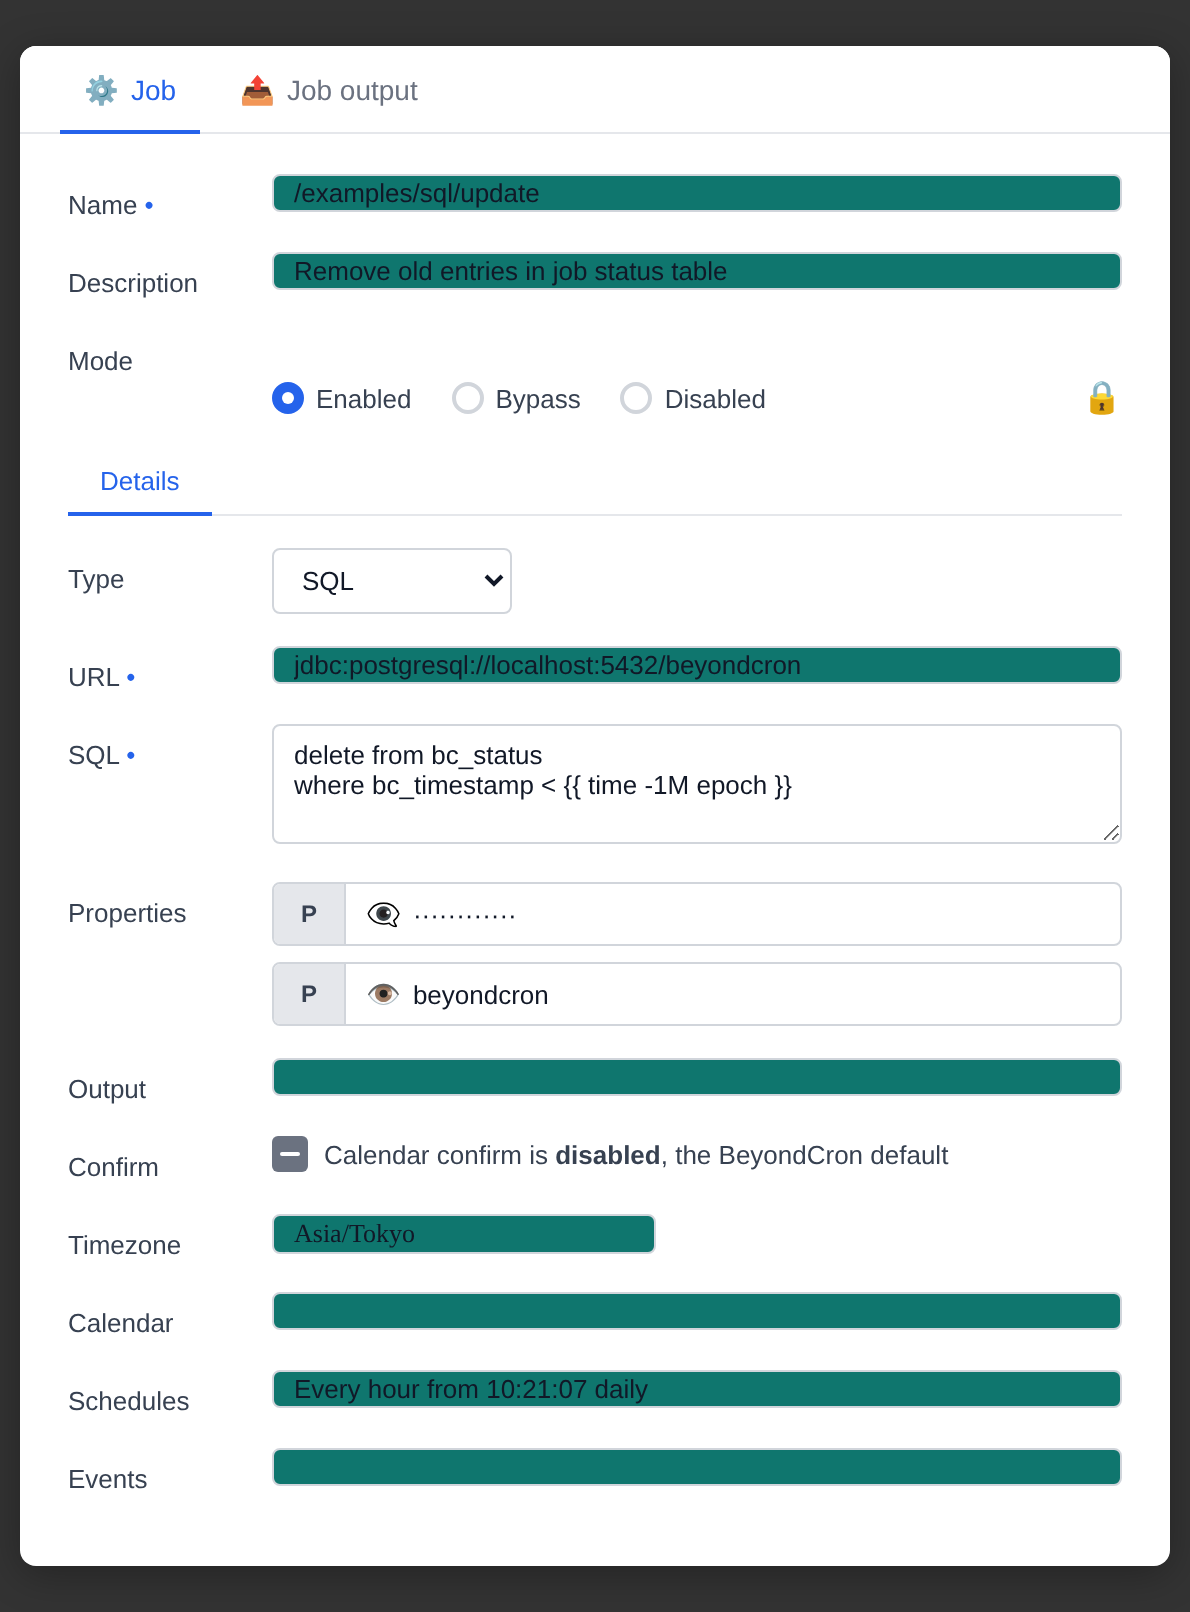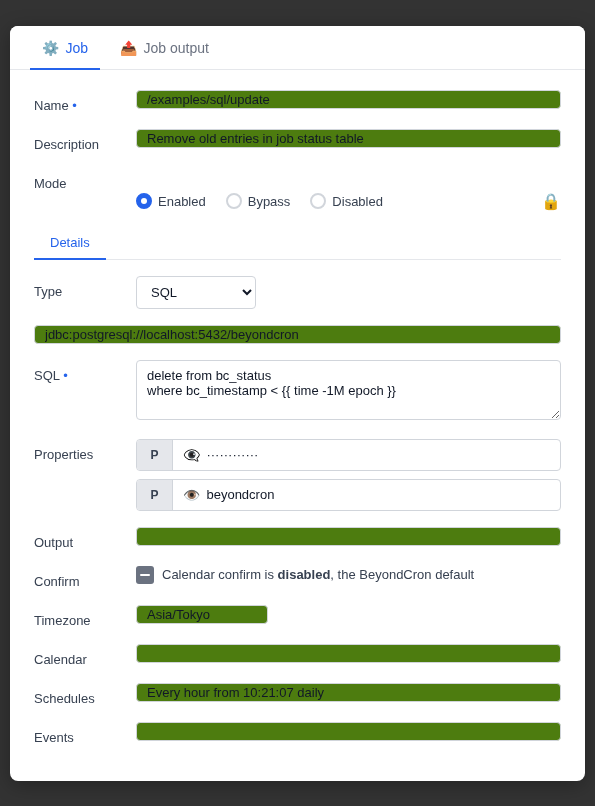--- a/index.html
+++ b/index.html
@@ -69,21 +69,21 @@
       flex: 1;
     }
     .input-text {
       width: 100%;
       border: 1px solid #d1d5db;
       border-radius: 4px;
       padding: 1px 10px;
       font-size: 13px;
       color: #111827;
       outline: none;
-      background: #4d7c0f;
+      background: #0f766e;
     }
     .textarea-text {
       width: 100%;
       border: 1px solid #d1d5db;
       border-radius: 4px;
       padding: 7px 10px;
       font-size: 13px;
       color: #111827;
       outline: none;
       background: #fff;
@@ -310,20 +310,23 @@
     <div class="form-row">
       <div class="form-label">Type</div>
       <div class="form-field">
         <select class="type-select">
           <option>SQL</option>
         </select>
       </div>
     </div>
 
     <div class="form-row">
+      <div class="form-label">
+        <span>URL</span><span class="required"> •</span>
+      </div>
       <div class="form-field">
         <input type="text" class="input-text" value="jdbc:postgresql://localhost:5432/beyondcron" style="">
       </div>
     </div>
 
     <div class="form-row">
       <div class="form-label">
         <span>SQL</span><span class="required"> •</span>
       </div>
       <div class="form-field">
@@ -367,21 +370,21 @@
         <div class="confirm-minus"></div>
         <span class="confirm-text">
           <span>Calendar confirm is </span><strong>disabled</strong><span>, the BeyondCron default</span>
         </span>
       </div>
     </div>
 
     <div class="form-row">
       <div class="form-label">Timezone</div>
       <div class="form-field">
-        <input type="text" class="input-text" value="Asia/Tokyo" style="width: 132px;">
+        <input type="text" class="input-text" value="Asia/Tokyo" style="width: 192px; font-family: Liberation Serif, serif;">
       </div>
     </div>
 
     <div class="form-row">
       <div class="form-label">Calendar</div>
       <div class="form-field">
         <input type="text" class="input-text" value="" style="">
       </div>
     </div>
 

